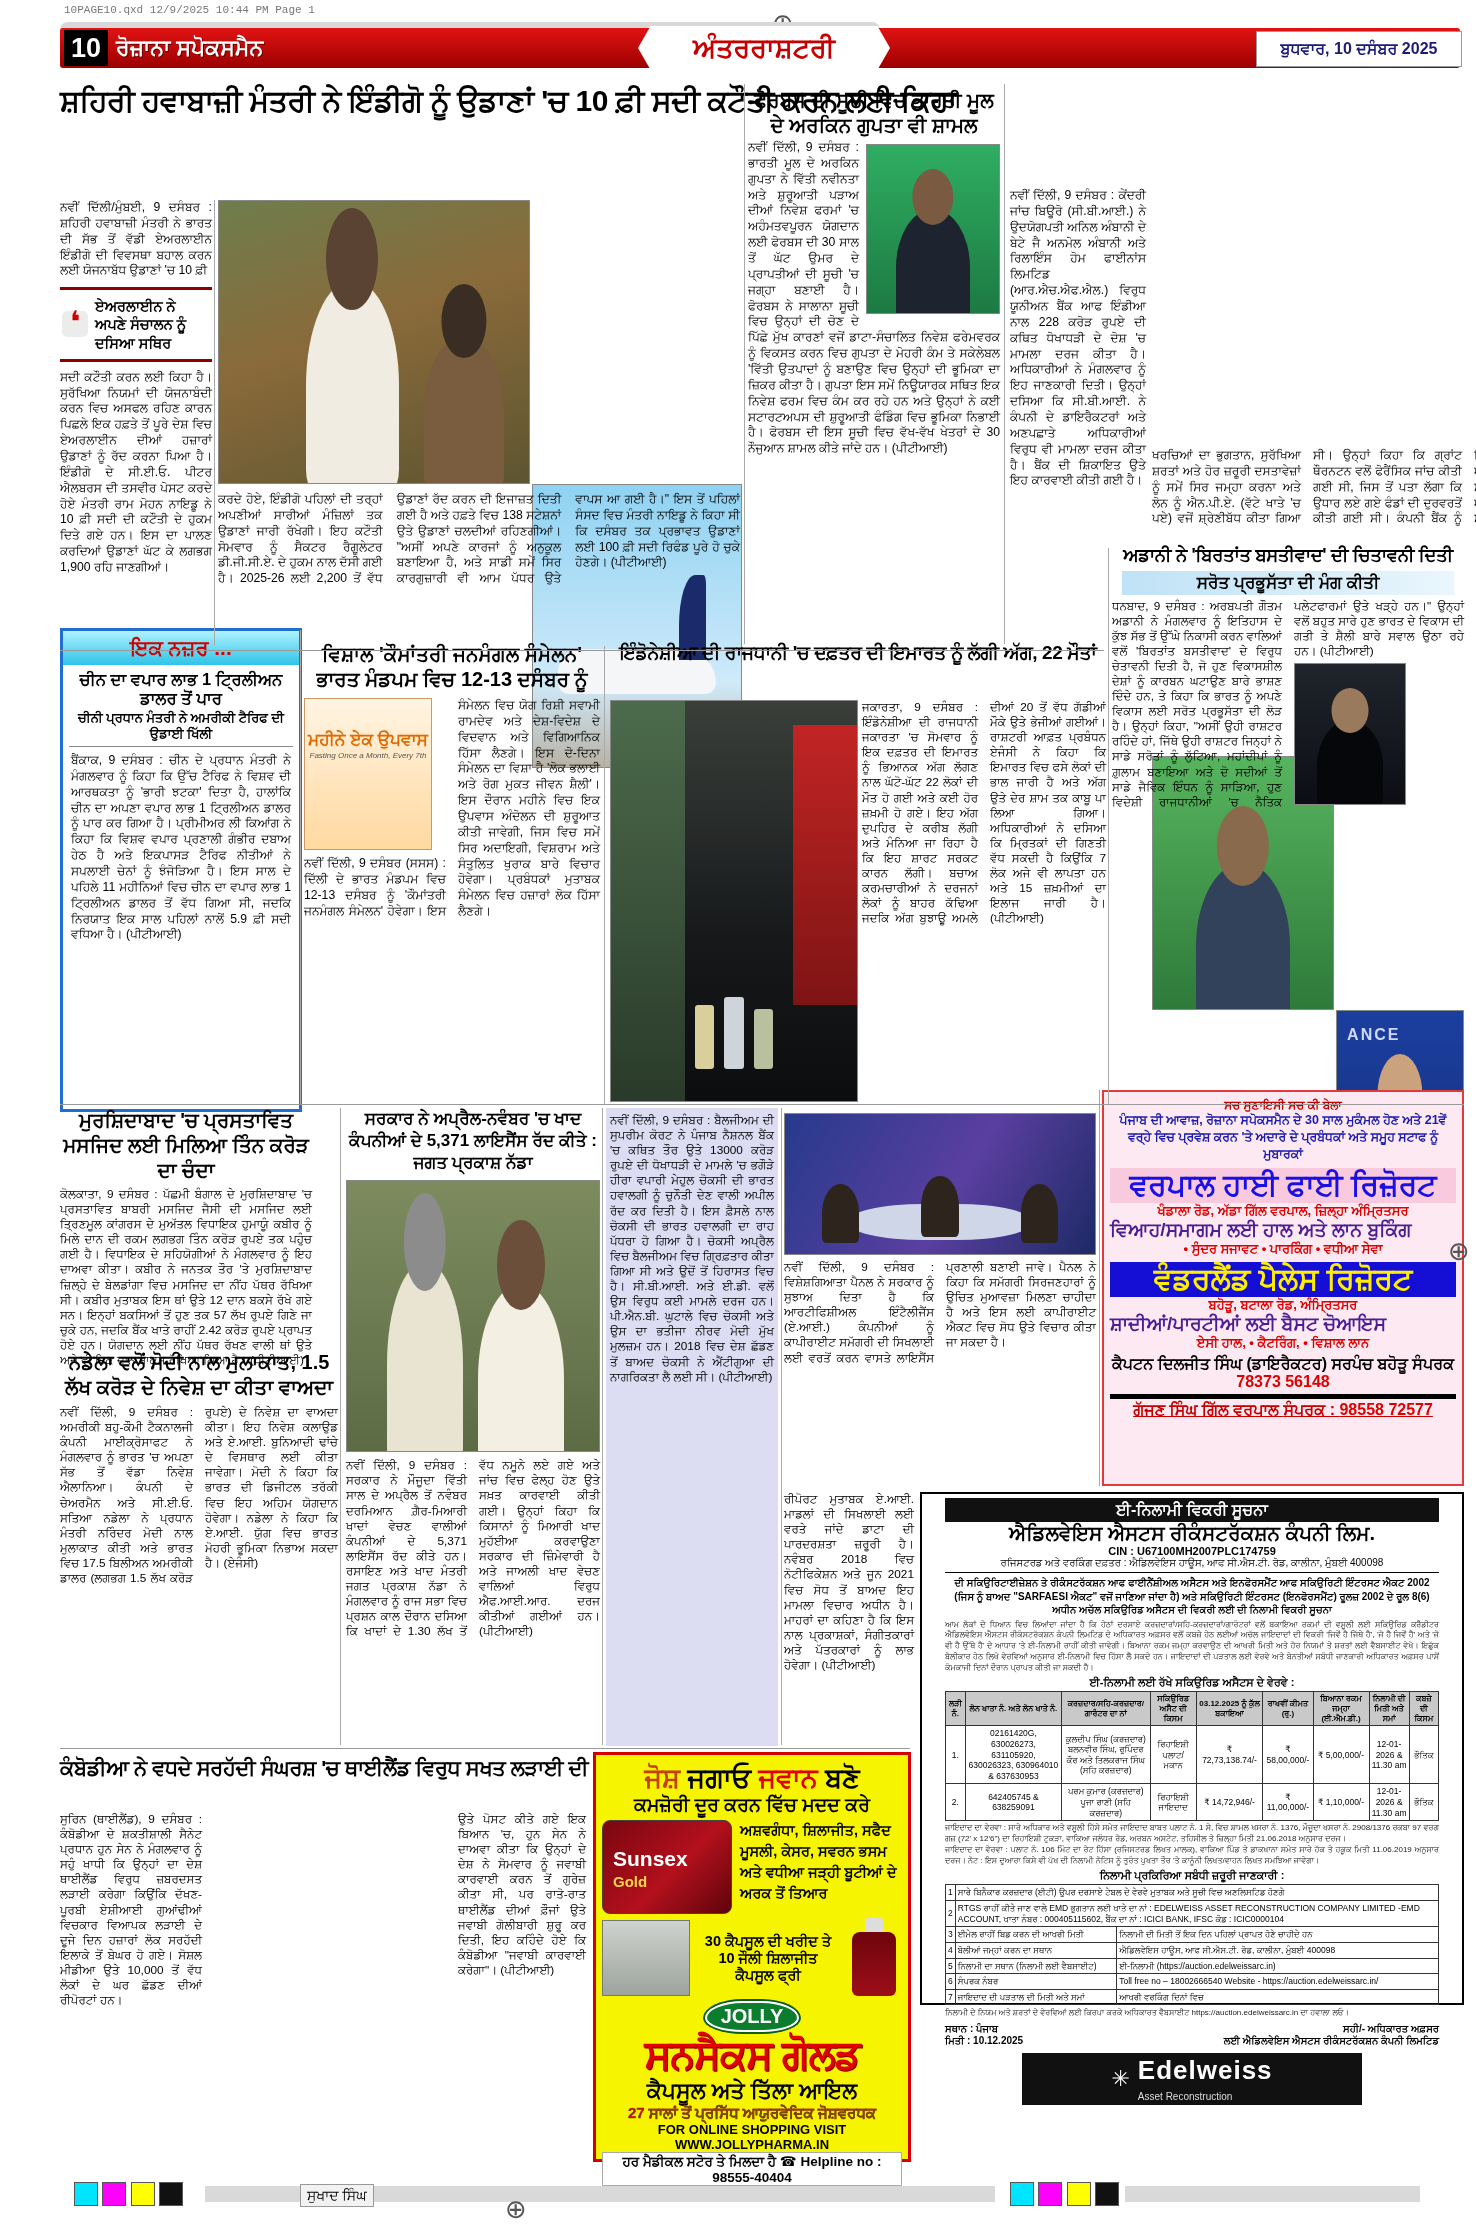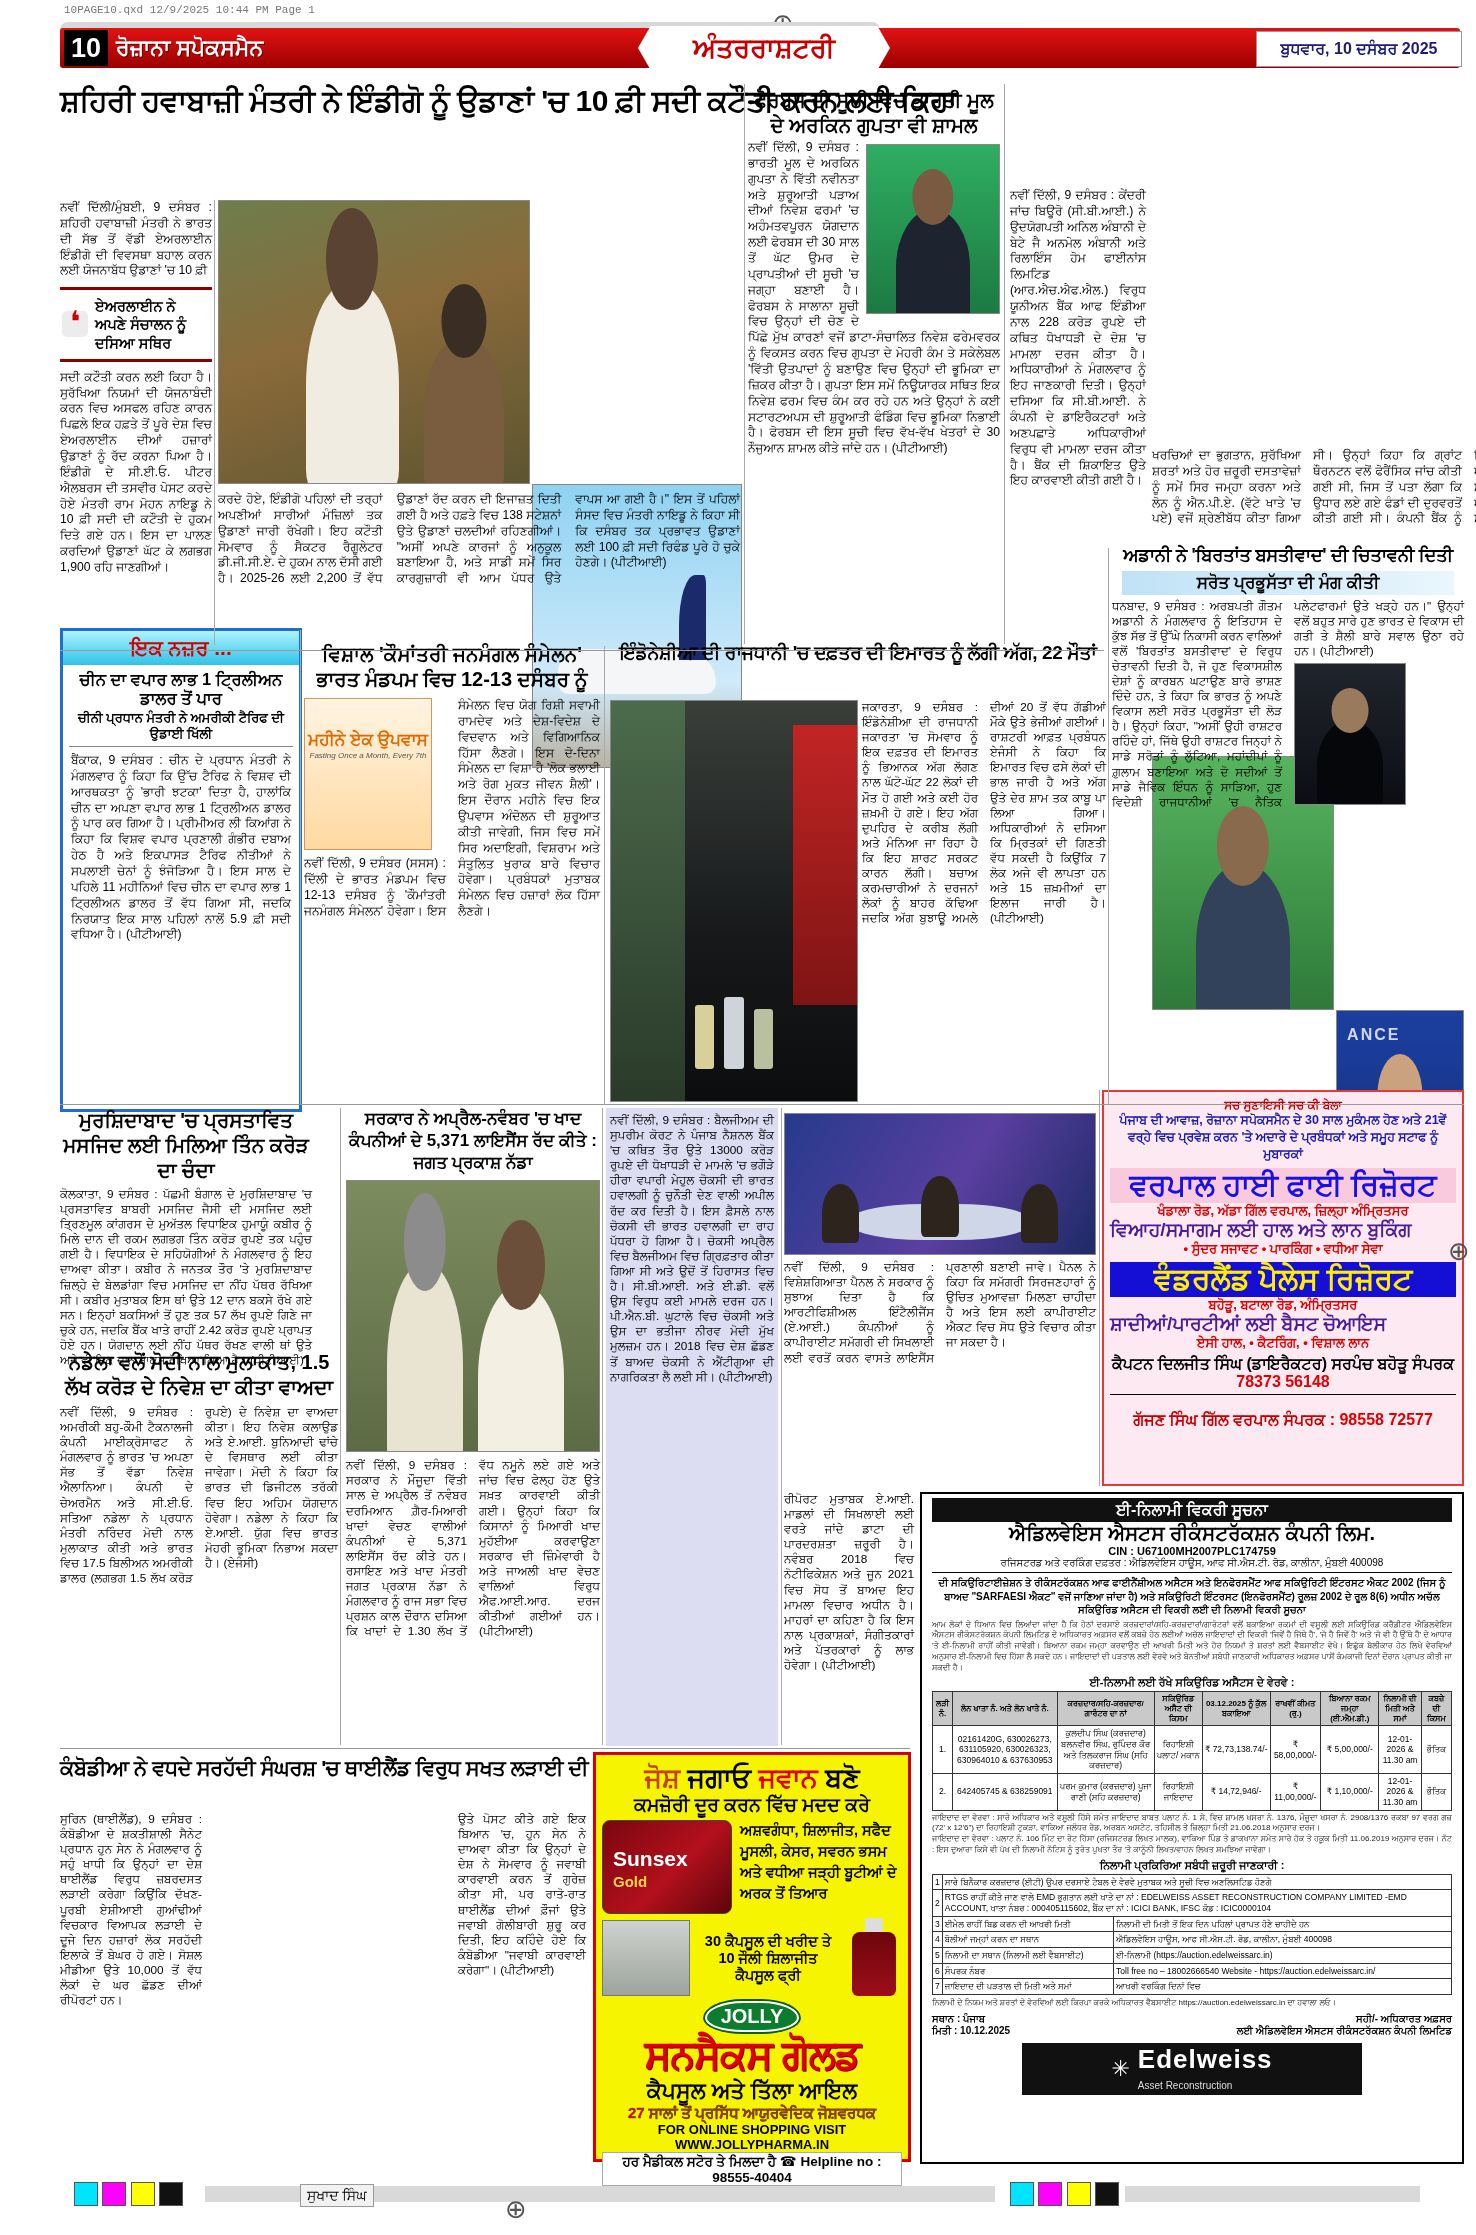--- a/index.html
+++ b/index.html
@@ -248,28 +248,28 @@
     <div class="ad-red">• ਸੁੰਦਰ ਸਜਾਵਟ • ਪਾਰਕਿੰਗ • ਵਧੀਆ ਸੇਵਾ</div>
     <div class="ad-title2" style="margin-top:5px;">ਵੰਡਰਲੈਂਡ ਪੈਲੇਸ ਰਿਜ਼ੋਰਟ</div>
     <div class="ad-red">ਬਹੋੜੂ, ਬਟਾਲਾ ਰੋਡ, ਅੰਮ੍ਰਿਤਸਰ</div>
     <div class="ad-black">ਸ਼ਾਦੀਆਂ/ਪਾਰਟੀਆਂ ਲਈ ਬੈਸਟ ਚੋਆਇਸ</div>
     <div class="ad-red">ਏਸੀ ਹਾਲ, • ਕੈਟਰਿੰਗ, • ਵਿਸ਼ਾਲ ਲਾਨ</div>
     <div class="ad-contact" style="margin-top:4px;">
       <span>ਕੈਪਟਨ ਦਿਲਜੀਤ ਸਿੰਘ (ਡਾਇਰੈਕਟਰ) ਸਰਪੰਚ ਬਹੋੜੂ</span>
       <span>ਸੰਪਰਕ</span>
       <span class="num">78373 56148</span>
     </div>
-    <div class="ad-contact2" style="border-top:1px solid #000000;margin-top:3px;padding-top:16px;">
+    <div class="ad-contact2" style="border-top:5px solid #000000;margin-top:3px;padding-top:2px;text-decoration:underline;">
       <span>ਗੱਜਣ ਸਿੰਘ ਗਿੱਲ ਵਰਪਾਲ</span>
       <span>ਸੰਪਰਕ :</span>
       <span class="num" style="color:#e00000;">98558 72577</span>
     </div>
   </div>
 
-  <div class="abs edel" style="left:920px;top:1492px;width:544px;height:672px;box-sizing:border-box;padding:4px 10px;">
+  <div class="abs edel" style="left:920px;top:1492px;width:544px;height:513px;box-sizing:border-box;padding:4px 23px;">
     <div class="edel-hd">ਈ-ਨਿਲਾਮੀ ਵਿਕਰੀ ਸੂਚਨਾ</div>
     <div class="edel-co">ਐਡਿਲਵੇਇਸ ਐਸਟਸ ਰੀਕੰਸਟਰੱਕਸ਼ਨ ਕੰਪਨੀ ਲਿਮ.</div>
     <div class="edel-cin">CIN : U67100MH2007PLC174759</div>
     <div class="edel-ad">ਰਜਿਸਟਰਡ ਅਤੇ ਵਰਕਿੰਗ ਦਫ਼ਤਰ : ਐਡਿਲਵੇਇਸ ਹਾਊਸ, ਆਫ ਸੀ.ਐਸ.ਟੀ. ਰੋਡ, ਕਾਲੀਨਾ, ਮੁੰਬਈ 400098</div>
     <div class="edel-int" style="margin-top:3px;">ਦੀ ਸਕਿਉਰਿਟਾਈਜ਼ੇਸ਼ਨ ਤੇ ਰੀਕੰਸਟਰੱਕਸ਼ਨ ਆਫ ਫਾਈਨੈਂਸ਼ੀਅਲ ਅਸੈਟਸ ਅਤੇ ਇਨਫੋਰਸਮੈਂਟ ਆਫ ਸਕਿਉਰਿਟੀ ਇੰਟਰਸਟ ਐਕਟ 2002 (ਜਿਸ ਨੂੰ ਬਾਅਦ "SARFAESI ਐਕਟ" ਵਜੋਂ ਜਾਣਿਆ ਜਾਂਦਾ ਹੈ) ਅਤੇ ਸਕਿਉਰਿਟੀ ਇੰਟਰਸਟ (ਇਨਫੋਰਸਮੈਂਟ) ਰੂਲਜ਼ 2002 ਦੇ ਰੂਲ 8(6) ਅਧੀਨ ਅਚੱਲ ਸਕਿਉਰਿਡ ਅਸੈਟਸ ਦੀ ਵਿਕਰੀ ਲਈ ਦੀ ਨਿਲਾਮੀ ਵਿਕਰੀ ਸੂਚਨਾ</div>
     <div class="edel-leg" style="margin-top:3px;">ਆਮ ਲੋਕਾਂ ਦੇ ਧਿਆਨ ਵਿਚ ਲਿਆਂਦਾ ਜਾਂਦਾ ਹੈ ਕਿ ਹੇਠਾਂ ਦਰਸਾਏ ਕਰਜ਼ਦਾਰਾਂ/ਸਹਿ-ਕਰਜ਼ਦਾਰਾਂ/ਗਾਰੰਟਰਾਂ ਵਲੋਂ ਬਕਾਇਆ ਰਕਮਾਂ ਦੀ ਵਸੂਲੀ ਲਈ ਸਕਿਉਰਿਡ ਕਰੈਡੀਟਰ ਐਡਿਲਵੇਇਸ ਐਸਟਸ ਰੀਕੰਸਟਰੱਕਸ਼ਨ ਕੰਪਨੀ ਲਿਮਟਿਡ ਦੇ ਅਧਿਕਾਰਤ ਅਫ਼ਸਰ ਵਲੋਂ ਕਬਜ਼ੇ ਹੇਠ ਲਈਆਂ ਅਚੱਲ ਜਾਇਦਾਦਾਂ ਦੀ ਵਿਕਰੀ 'ਜਿਵੇਂ ਹੈ ਜਿੱਥੇ ਹੈ', 'ਜੋ ਹੈ ਜਿਵੇਂ ਹੈ' ਅਤੇ 'ਜੋ ਵੀ ਹੈ ਉੱਥੇ ਹੈ' ਦੇ ਆਧਾਰ 'ਤੇ ਈ-ਨਿਲਾਮੀ ਰਾਹੀਂ ਕੀਤੀ ਜਾਵੇਗੀ। ਬਿਆਨਾ ਰਕਮ ਜਮ੍ਹਾ ਕਰਵਾਉਣ ਦੀ ਆਖਰੀ ਮਿਤੀ ਅਤੇ ਹੋਰ ਨਿਯਮਾਂ ਤੇ ਸ਼ਰਤਾਂ ਲਈ ਵੈਬਸਾਈਟ ਵੇਖੋ। ਇਛੁੱਕ ਬੋਲੀਕਾਰ ਹੇਠ ਲਿਖੇ ਵੇਰਵਿਆਂ ਅਨੁਸਾਰ ਈ-ਨਿਲਾਮੀ ਵਿਚ ਹਿੱਸਾ ਲੈ ਸਕਦੇ ਹਨ। ਜਾਇਦਾਦਾਂ ਦੀ ਪੜਤਾਲ ਲਈ ਵੇਰਵੇ ਅਤੇ ਬੇਨਤੀਆਂ ਸਬੰਧੀ ਜਾਣਕਾਰੀ ਅਧਿਕਾਰਤ ਅਫ਼ਸਰ ਪਾਸੋਂ ਕੰਮਕਾਜੀ ਦਿਨਾਂ ਦੌਰਾਨ ਪ੍ਰਾਪਤ ਕੀਤੀ ਜਾ ਸਕਦੀ ਹੈ।</div>
     <div class="edel-cap" style="margin:3px 0 2px;">ਈ-ਨਿਲਾਮੀ ਲਈ ਰੱਖੇ ਸਕਿਉਰਿਡ ਅਸੈਟਸ ਦੇ ਵੇਰਵੇ :</div>
     <table class="auc">
       <thead>
         <tr>

